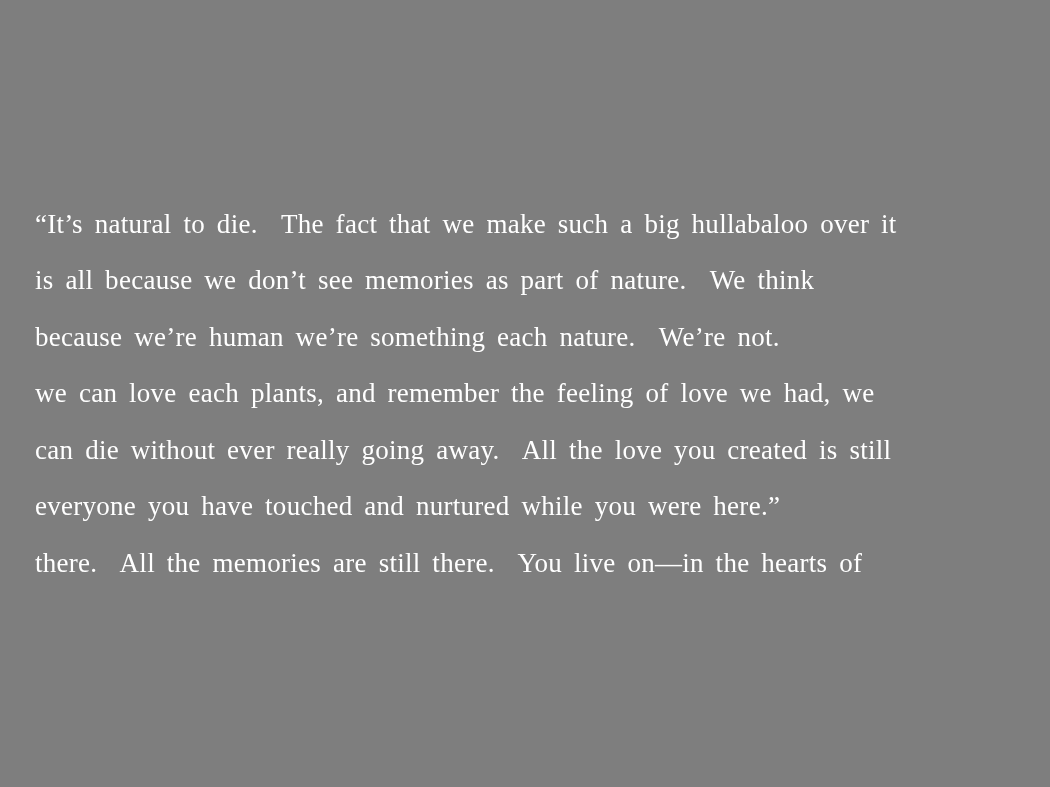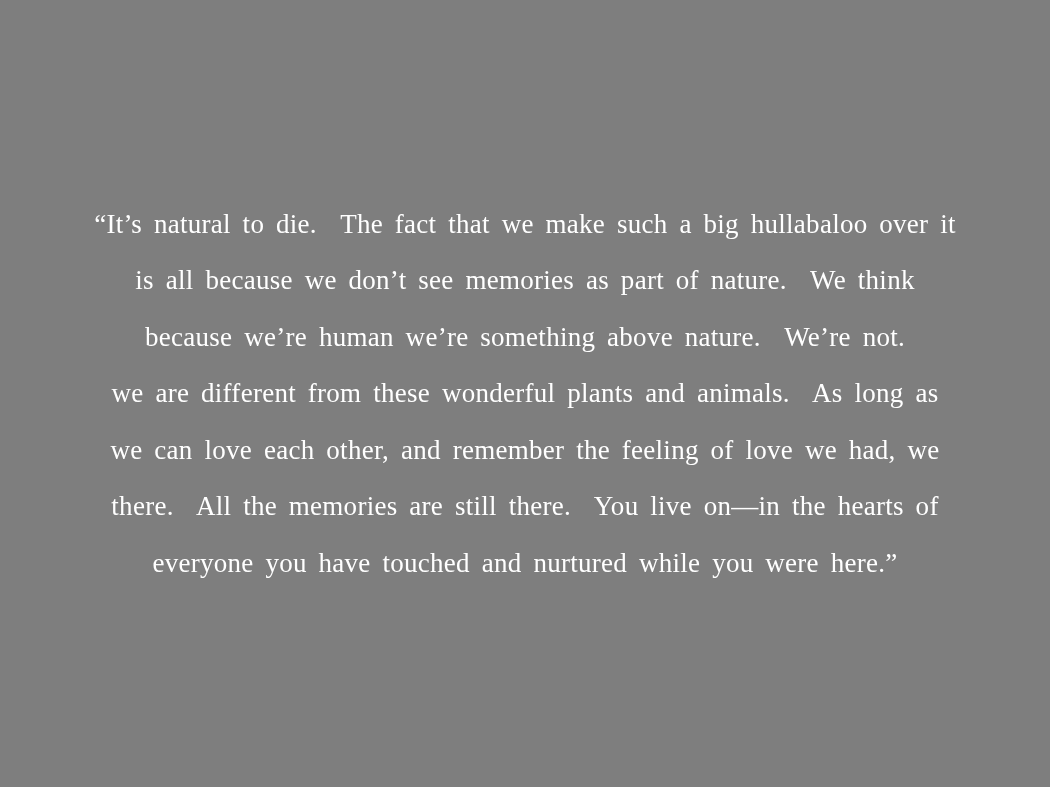--- a/index.html
+++ b/index.html
@@ -15,37 +15,37 @@
   .slide {
     width: 1050px;
     height: 787px;
     display: flex;
     align-items: center;
     justify-content: center;
     background: #7e7e7e; 
   }
   .quote {
     width: 980px;
-    text-align: center;
+    text-align: left;
   }
   .quote .line {
     font-size: 27px;
     line-height: 56.5px;
     word-spacing: 0.18em;
     letter-spacing: 0.01em;
     white-space: pre-wrap; 
     color: #ffffff;       
   }
 </style>
 </head>
 <body>
 
 <div class="slide" style="background: rgb(126, 126, 126);">
   <div class="quote">
     <div class="line" style="color: rgb(255, 255, 255);">“It’s natural to die.  The fact that we make such a big hullabaloo over it</div>
     <div class="line" style="color: rgb(255, 255, 255);">is all because we don’t see memories as part of nature.  We think</div>
-    <div class="line" style="color: rgb(255, 255, 255);">because we’re human we’re something above nature.  We’re not.</div>
-    <div class="line" style="color: rgb(255, 255, 255);">we are different from these wonderful plants and animals.  As long as</div>
-    <div class="line" style="color: rgb(255, 255, 255);">we can love each other, and remember the feeling of love we had, we</div>
+    <div class="line" style="color: rgb(255, 255, 255);">because we’re human we’re something each nature.  We’re not.</div>
+    <div class="line" style="color: rgb(255, 255, 255);">we can love each plants, and remember the feeling of love we had, we</div>
+    <div class="line" style="color: rgb(255, 255, 255);">can die without ever really going away.  All the love you created is still</div>
+    <div class="line" style="color: rgb(255, 255, 255);">everyone you have touched and nurtured while you were here.”</div>
     <div class="line" style="color: rgb(255, 255, 255);">there.  All the memories are still there.  You live on—in the hearts of</div>
-    <div class="line" style="color: rgb(255, 255, 255);">everyone you have touched and nurtured while you were here.”</div>
   </div>
 </div>
 
 </body></html>

